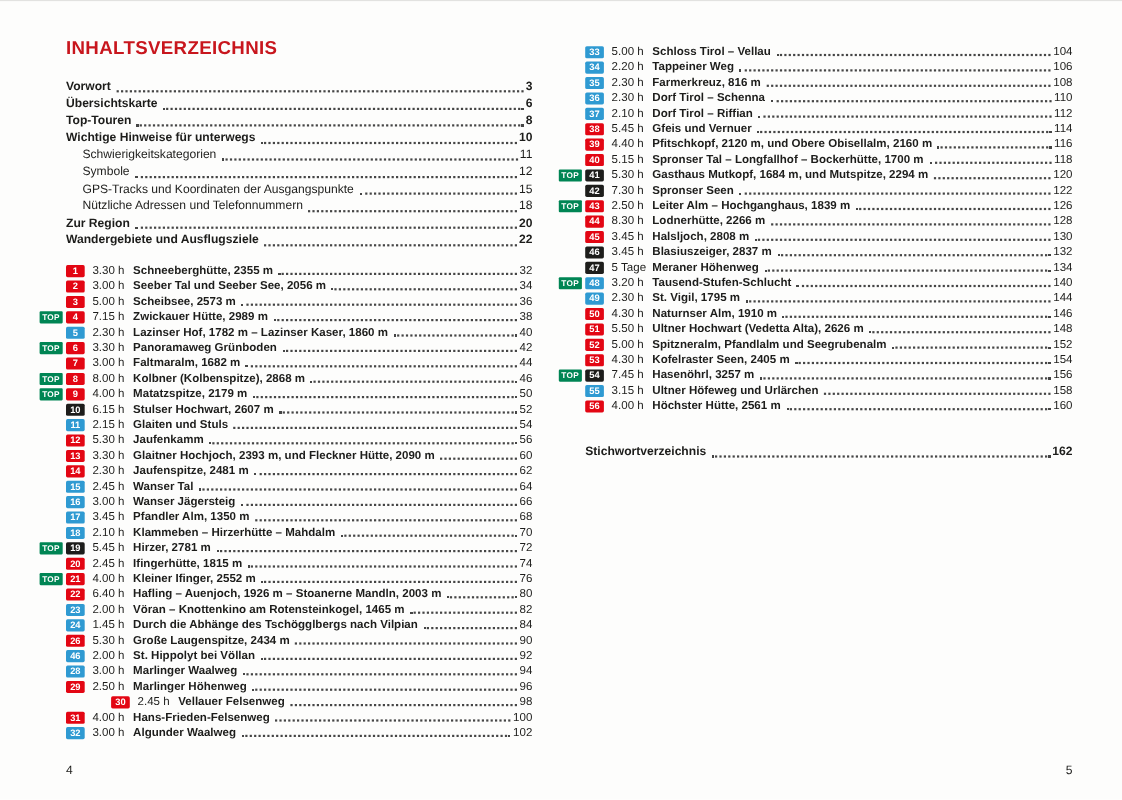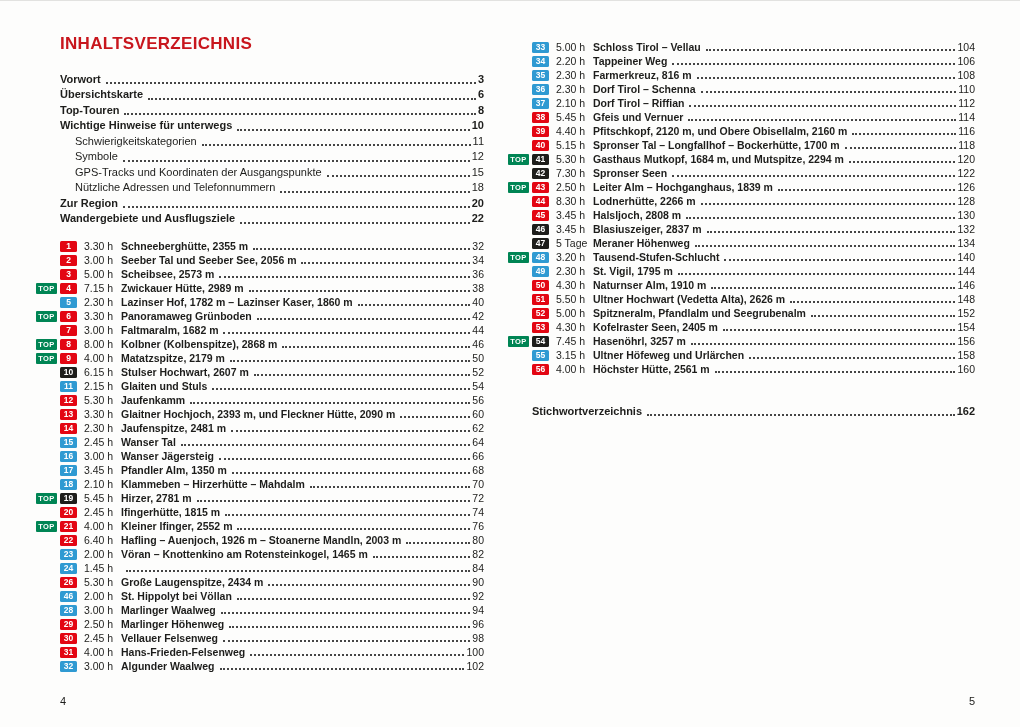--- a/index.html
+++ b/index.html
@@ -315,20 +315,21 @@
           <span class="num-badge" style="background: rgb(47, 154, 210);">23</span>
           <span class="time">2.00 h</span>
           <span class="t-title">Vöran – Knottenkino am Rotensteinkogel, 1465 m</span>
           <span class="leader"></span>
           <span class="t-page">82</span>
         </div>
         <div class="tour-row">
           <span class="top-slot"></span>
           <span class="num-badge" style="background: rgb(47, 154, 210);">24</span>
           <span class="time">1.45 h</span>
+          <span class="t-title">Durch die Abhänge des Tschögglbergs nach Vilpian</span>
           <span class="leader"></span>
           <span class="t-page">84</span>
         </div>
         <div class="tour-row">
           <span class="top-slot"></span>
           <span class="num-badge" style="background: rgb(227, 6, 19);">26</span>
           <span class="time">5.30 h</span>
           <span class="t-title">Große Laugenspitze, 2434 m</span>
           <span class="leader"></span>
           <span class="t-page">90</span>
@@ -352,21 +353,21 @@
         <div class="tour-row">
           <span class="top-slot"></span>
           <span class="num-badge" style="background: rgb(227, 6, 19);">29</span>
           <span class="time">2.50 h</span>
           <span class="t-title">Marlinger Höhenweg</span>
           <span class="leader"></span>
           <span class="t-page">96</span>
         </div>
         <div class="tour-row">
           <span class="top-slot"></span>
-          <span class="num-badge" style="background: rgb(227, 6, 19);">30</span>
+          <span class="num-badge" style="background: rgb(227, 6, 19); margin-left: 41px;">30</span>
           <span class="time">2.45 h</span>
           <span class="t-title">Vellauer Felsenweg</span>
           <span class="leader"></span>
           <span class="t-page">98</span>
         </div>
         <div class="tour-row">
           <span class="top-slot"></span>
           <span class="num-badge" style="background: rgb(227, 6, 19);">31</span>
           <span class="time">4.00 h</span>
           <span class="t-title">Hans-Frieden-Felsenweg</span>

